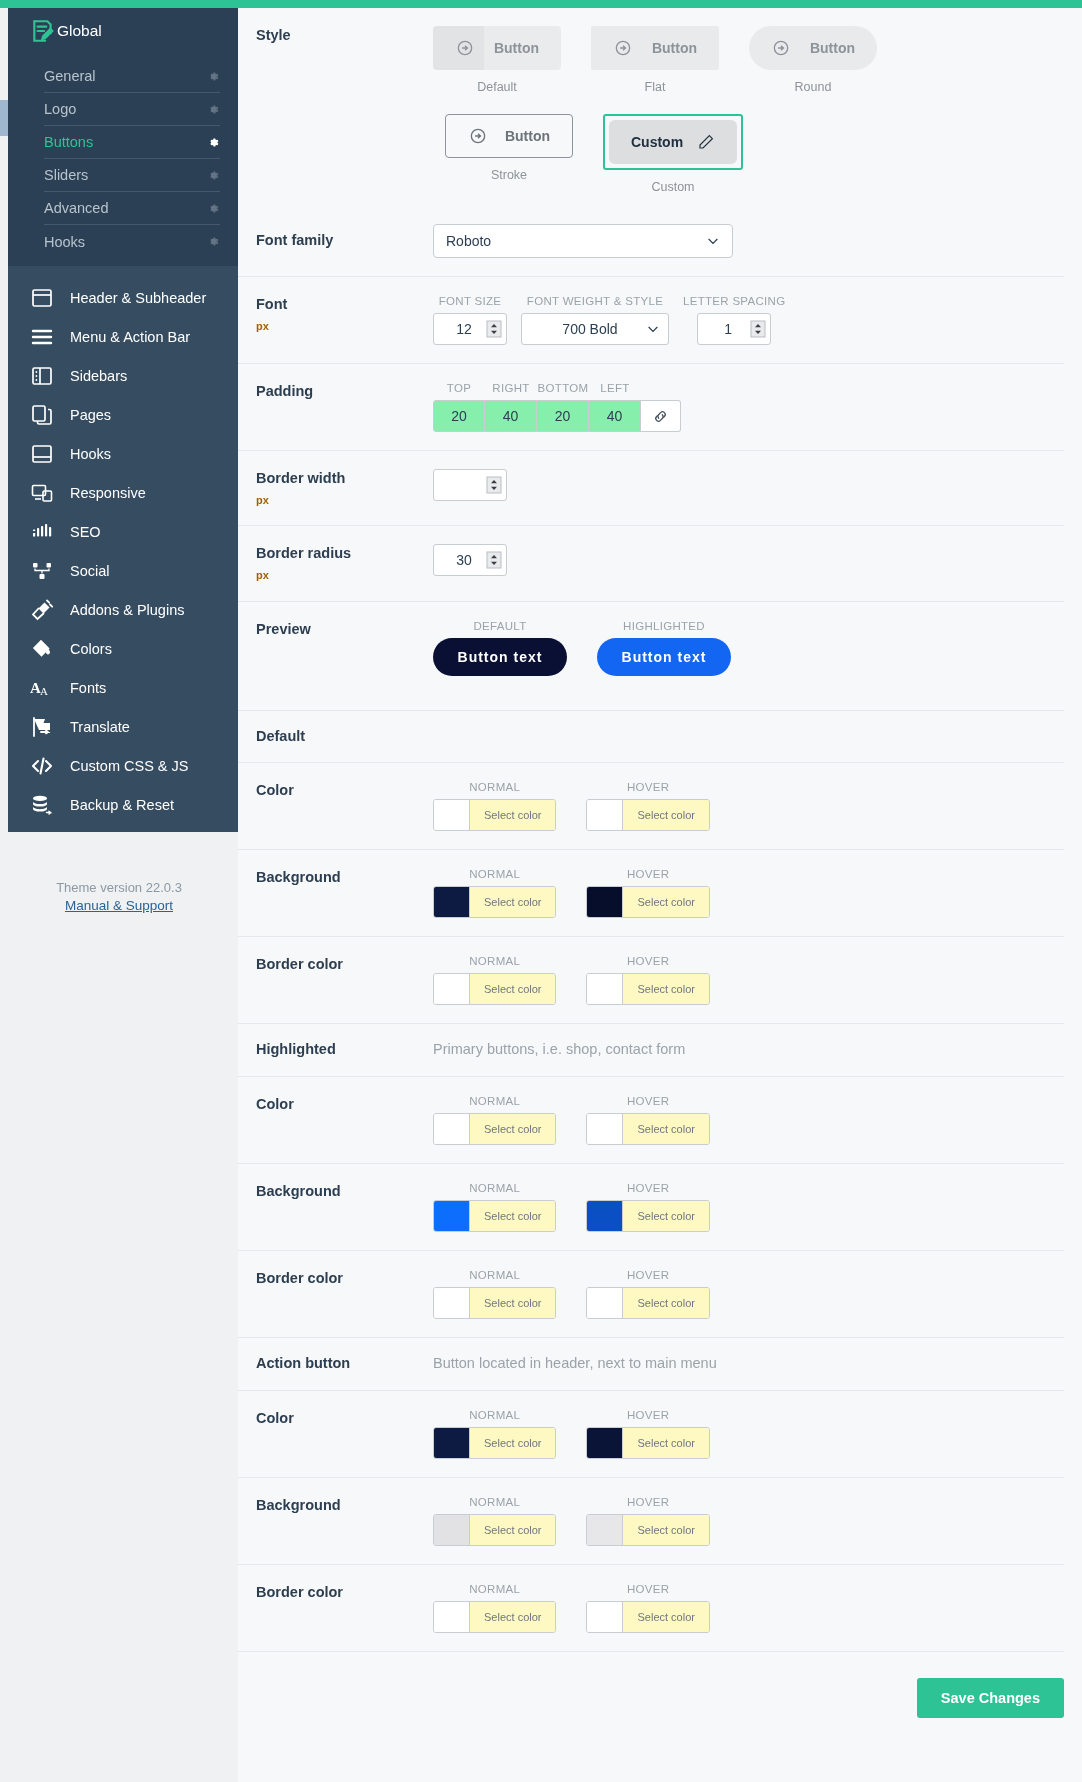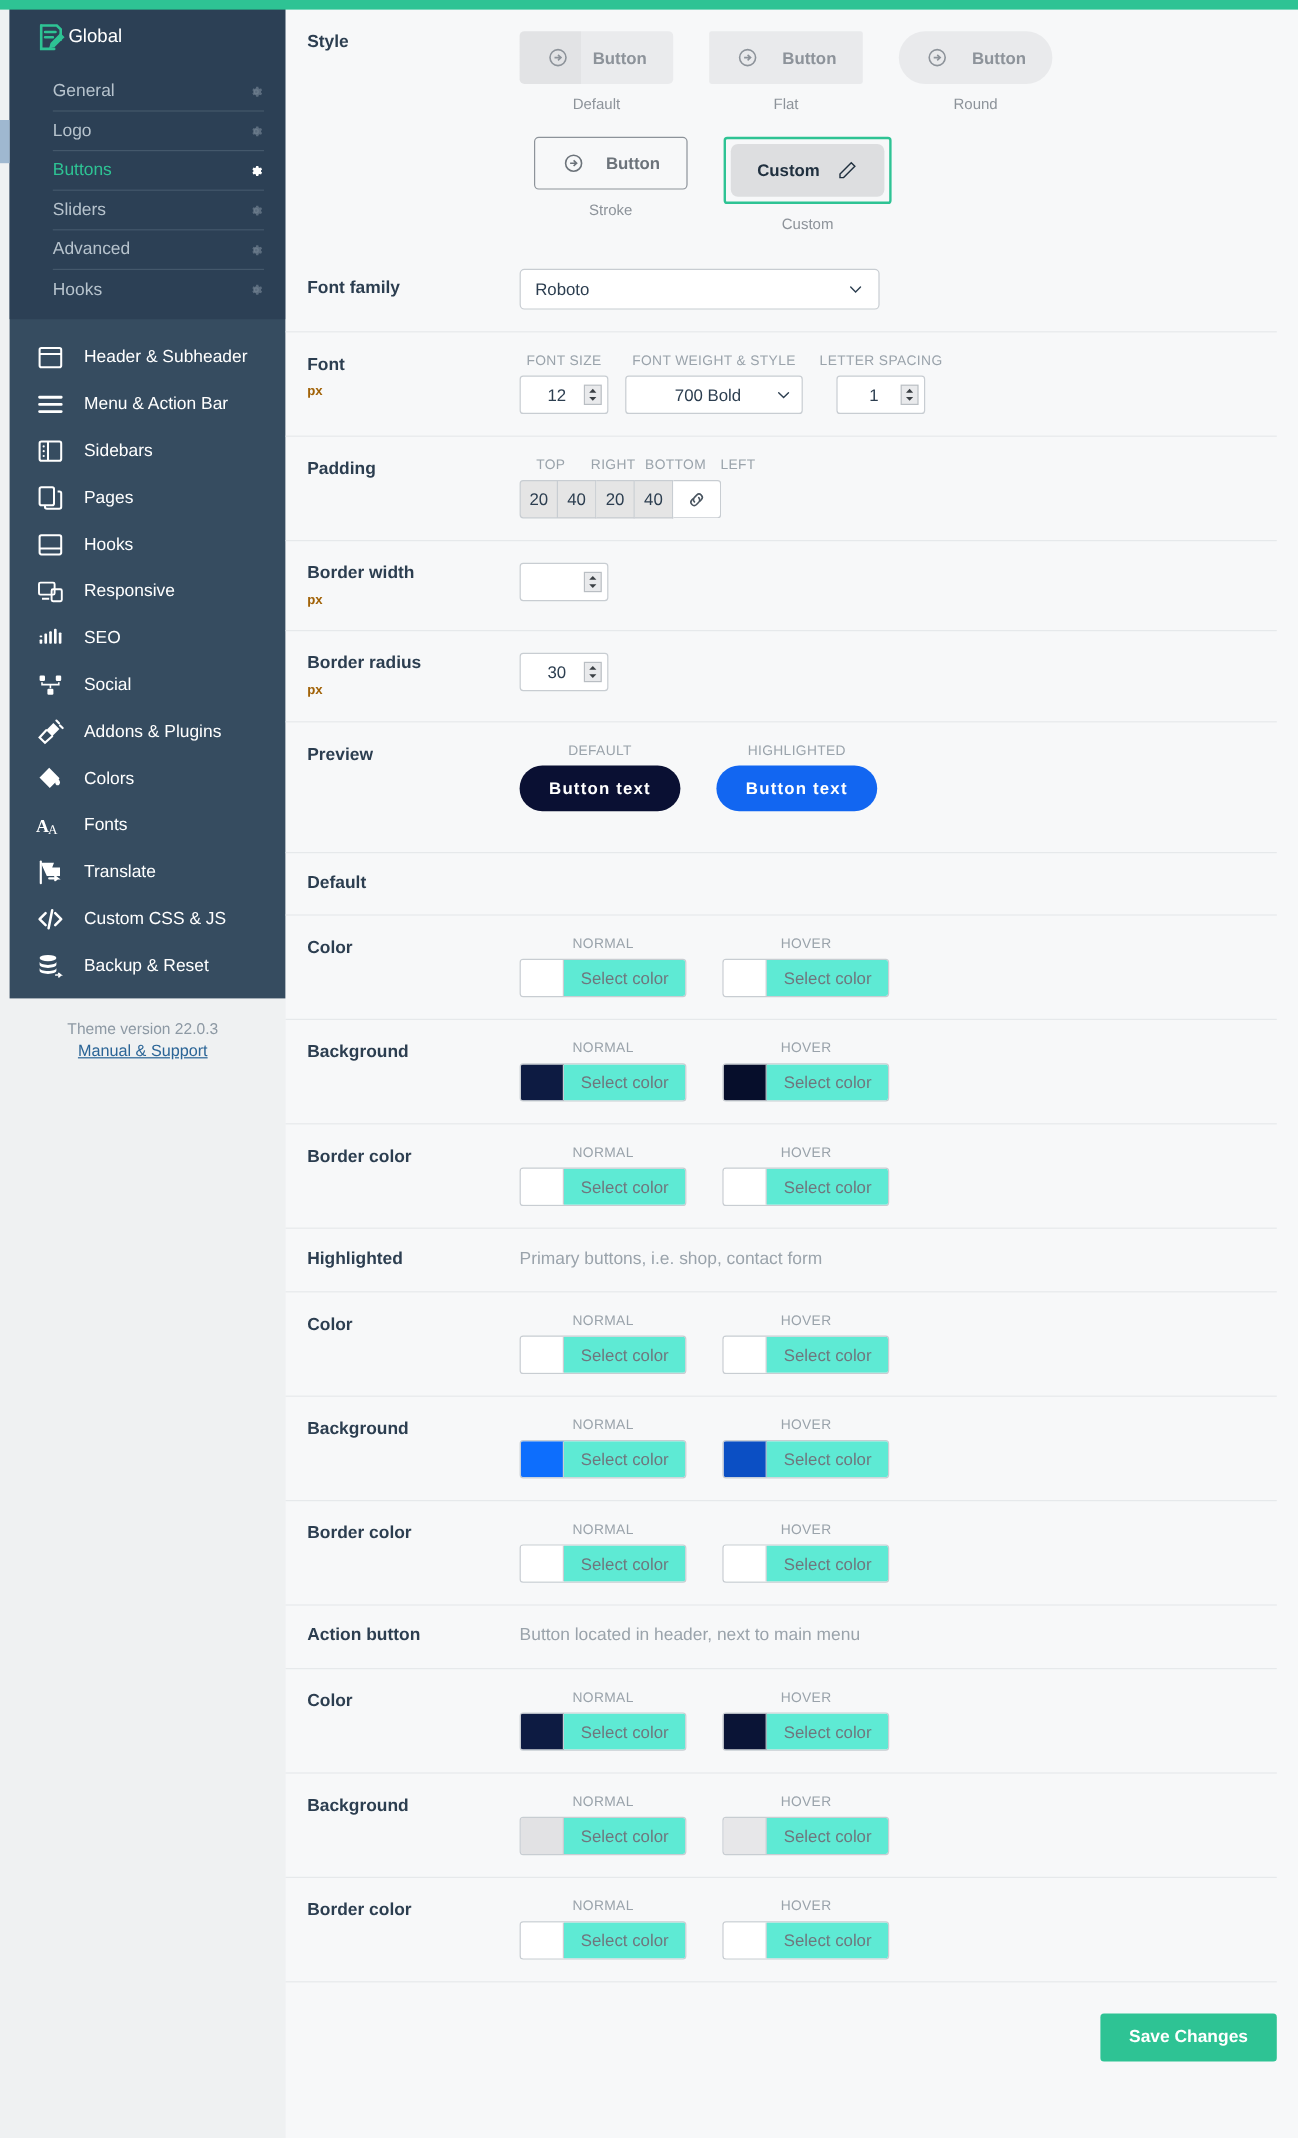--- a/index.html
+++ b/index.html
@@ -52,21 +52,21 @@
   .sb-sub.active .sb-gear { opacity: 1; fill: #ffffff; }
 
   .sb-items { padding: 12px 0 2px 0; }
   .sb-item {
     display: flex; align-items: center; gap: 16px;
     padding: 0 0 0 22px; height: 39px;
     color: #ffffff; font-size: 14.5px;
   }
   .sb-item .ic { width: 24px; height: 24px; flex: 0 0 24px; display: block; }
 
-  .sb-footer { text-align: center; padding: 18px 0 0 0; }
+  .sb-footer { text-align: center; padding: 18px 0 0 0; margin-top: 30px; }
   .sb-ver { color: #8d99a4; font-size: 13px; }
   .sb-link { color: #2a6496; font-size: 13.5px; text-decoration: underline; display:block; margin-top:3px;}
 
   .sb-marker {
     position: absolute; left: 0; top: 100px; width: 8px; height: 36px;
     background: #9fb8d0;
   }
 
   
   .main {
@@ -126,22 +126,22 @@
   .numbox .v { flex: 1; text-align: center; }
   .spin { width: 16px; height: 20px; flex: 0 0 16px; }
   .selbox {
     width: 148px; height: 32px; border: 1px solid #c8cdd2; border-radius: 3px;
     background: #fff; display: flex; align-items: center; justify-content: space-between;
     padding: 0 8px 0 12px; font-size: 14px; color: #2c3e50;
   }
   .selbox .v { flex:1; text-align:center;}
   .pad-grid { display: flex; }
   .pad-cell {
-    width: 32px; height: 32px; border: 1px solid #c8cdd2; border-left: none;
-    background: #e5e5e5; display: flex; align-items: center; justify-content: center;
+    width: 52px; height: 32px; border: 1px solid #c8cdd2; border-left: none;
+    background: #86efac; display: flex; align-items: center; justify-content: center;
     font-size: 14px; color: #2c3e50;
   }
   .pad-cell.first { border-left: 1px solid #c8cdd2; border-radius: 3px 0 0 3px; }
   .pad-link {
     width: 40px; height: 32px; border: 1px solid #c8cdd2; border-left: none;
     border-radius: 0 3px 3px 0; background: #fff;
     display:flex;align-items:center;justify-content:center;
   }
   .link-icon { width: 17px; height: 17px; }
   .pad-head { display: flex; }
@@ -166,21 +166,21 @@
   
   .cpick-grid { display: flex; gap: 30px; }
   .cpick-cell { display: flex; flex-direction: column; align-items: center; }
   .cpick {
     display: flex; height: 32px; border: 1px solid #c8cdd2; border-radius: 3px;
     overflow: hidden; background: #f5f6f7;
   }
   .sw { width: 36px; height: 100%; border-right: 1px solid #c8cdd2; }
   .cpick .txt {
     padding: 0 14px; display: flex; align-items: center;
-    font-size: 14px; color: #6f777e; background: #5eead4;
+    font-size: 11px; color: #6f777e; background: #fef9c3;
   }
 
   
   .save-area { display: flex; justify-content: flex-end; padding: 26px 18px 30px 0; }
   .save-btn {
     background: #2ec394; color: #fff; font-size: 14.5px; font-weight: bold;
     padding: 12px 24px; border-radius: 3px;
   }
 </style>
 </head>

